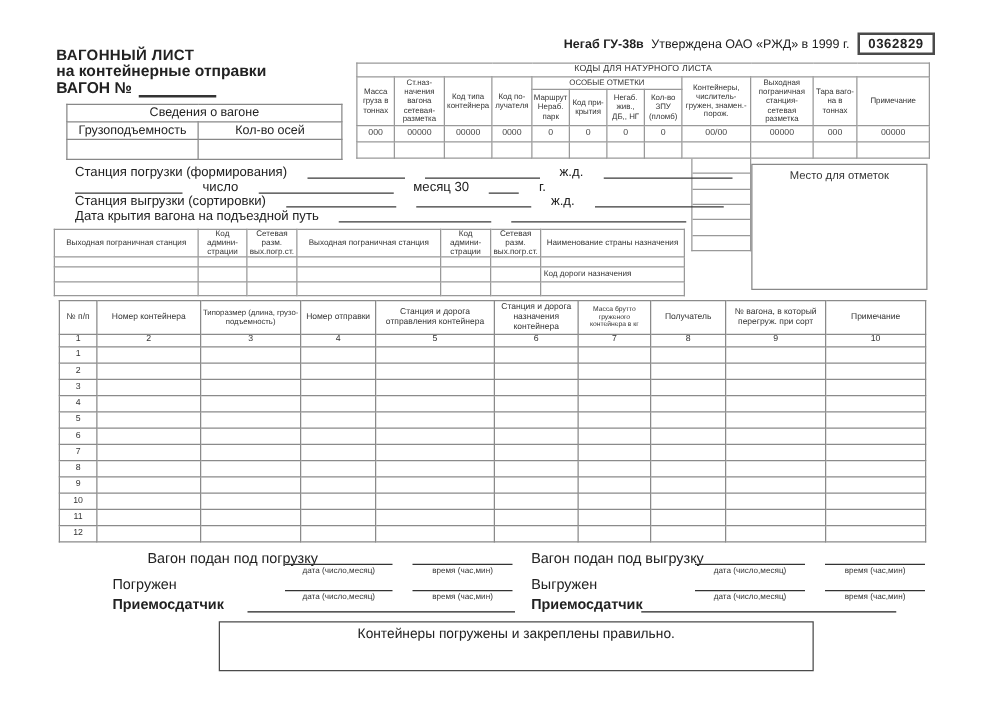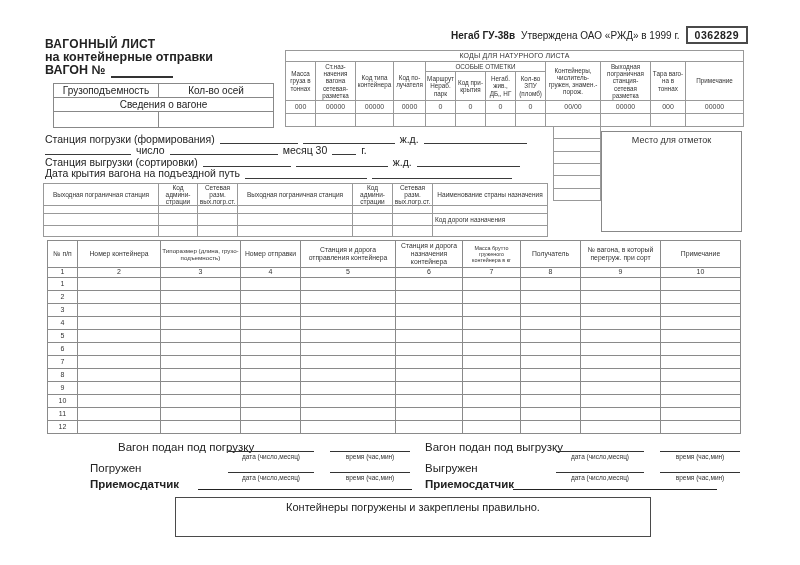--- a/index.html
+++ b/index.html
@@ -41,21 +41,21 @@
   .codes .ct-empty td { height:13px; }
 
   
   .stack { left:553px; top:127px; width:48px; height:74px; border:1px solid #999; border-top:none; display:flex; flex-direction:column; }
   .stack .cellrow { flex:1; border-bottom:1px solid #999; }
   .stack .cellrow:last-child { border-bottom:none; }
   .notes-box { left:601px; top:131px; width:141px; height:101px; border:1px solid #888; font-size:9px; text-align:center; padding-top:3px; color:#333; }
 
   
   .station-lines { left:45px; top:133px; width:505px; font-size:10.5px; }
-  .fline { display:flex; align-items:center; height:11.6px; white-space:nowrap; gap:5px; }
+  .fline { display:flex; align-items:flex-start; height:11.6px; white-space:nowrap; gap:16px;margin-left:15px; }
   .fline span.lbl { line-height:1; padding-bottom:0; }
 
   
   .border-tbl { left:43px; top:183px; width:504px; }
   .border-tbl td { border-color:#999; font-size:6.5px; line-height:1.1; color:#333; }
   .border-tbl .hd td { height:19px; }
   .border-tbl .r1 td { height:8px; }
   .border-tbl .r2 td { height:12px; }
   .border-tbl .r3 td { height:11px; }
   .road-code { font-size:5.5px; text-align:left; line-height:1.05; padding-left:2px; }
@@ -102,26 +102,26 @@
     </div>
   </div>
 
   <table class="abs wagon-info">
     <colgroup>
         <col style="width:105px">
         <col style="width:115px">
       </colgroup>
     <tbody>
         <tr>
+          <td colspan="2">Сведения о вагоне</td>
+        </tr>
+    <tr>
       <td>Грузоподъемность</td>
       <td>Кол-во осей</td>
     </tr>
-    <tr>
-          <td colspan="2">Сведения о вагоне</td>
-        </tr>
     <tr class="r3">
       <td></td>
       <td></td>
     </tr>
   </tbody>
     </table>
 
   <table class="abs codes">
     <colgroup>
       <col style="width:30px">

